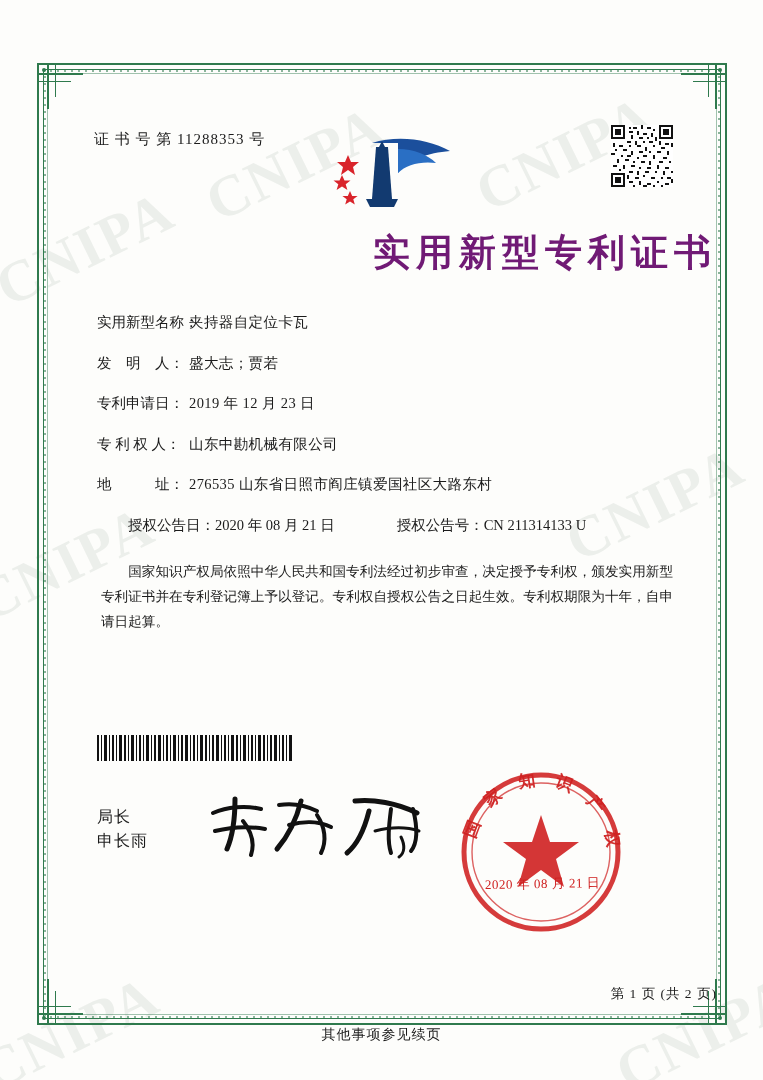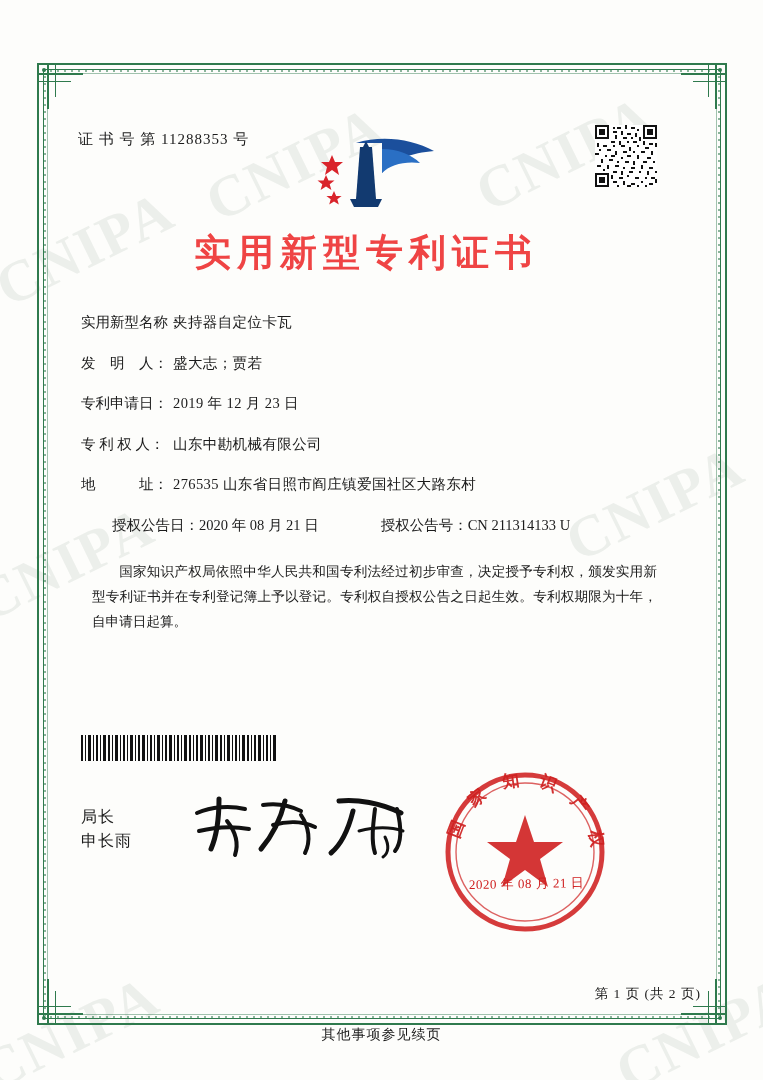--- a/index.html
+++ b/index.html
@@ -95,21 +95,21 @@
     background:
       repeating-linear-gradient(to right, rgba(47,122,77,0.55) 0 2px, transparent 2px 7px) left top/100% 3px no-repeat,
       repeating-linear-gradient(to right, rgba(47,122,77,0.55) 0 2px, transparent 2px 7px) left bottom/100% 3px no-repeat,
       repeating-linear-gradient(to bottom, rgba(47,122,77,0.55) 0 2px, transparent 2px 7px) left top/3px 100% no-repeat,
       repeating-linear-gradient(to bottom, rgba(47,122,77,0.55) 0 2px, transparent 2px 7px) right top/3px 100% no-repeat;
   }
 
   
   .content {
     position: absolute;
-    left: 31px;
+    left: 47px;
     top: 73px;
     width: 670px;
     height: 696px;
   }
 
   .cert-no {
     position: absolute;
     left: 47px;
     top: 57px;
     font-size: 15px;
@@ -134,26 +134,26 @@
     top: 56px;
     width: 160px;
     height: 92px;
   }
 
   .doc-title {
     position: absolute;
     left: 0;
     right: 0;
     top: 155px;
-    text-align: center;
+    text-align: right;
     font-family: "Liberation Serif", serif;
     font-weight: bold;
     font-size: 37px;
     letter-spacing: 6px;
-    color: #ef4444;
+    color: #701a75;
   }
 
   .fields {
     position: absolute;
     left: 50px;
     top: 240px;
     width: 580px;
     font-size: 14.5px;
   }
   .field {
@@ -180,21 +180,21 @@
 
   .paras {
     position: absolute;
     left: 50px;
     top: 486px;
     width: 576px;
     font-size: 13.6px;
     line-height: 25px;
     text-align: justify;
   }
-  .paras p { margin: 0 0 2px 11px; text-indent: 2em; }
+  .paras p { margin: 0 0 2px 4px; text-indent: 2em; }
 
   
   .barcode {
     position: absolute;
     left: 50px;
     top: 662px;
     width: 196px;
     height: 26px;
   }
 

